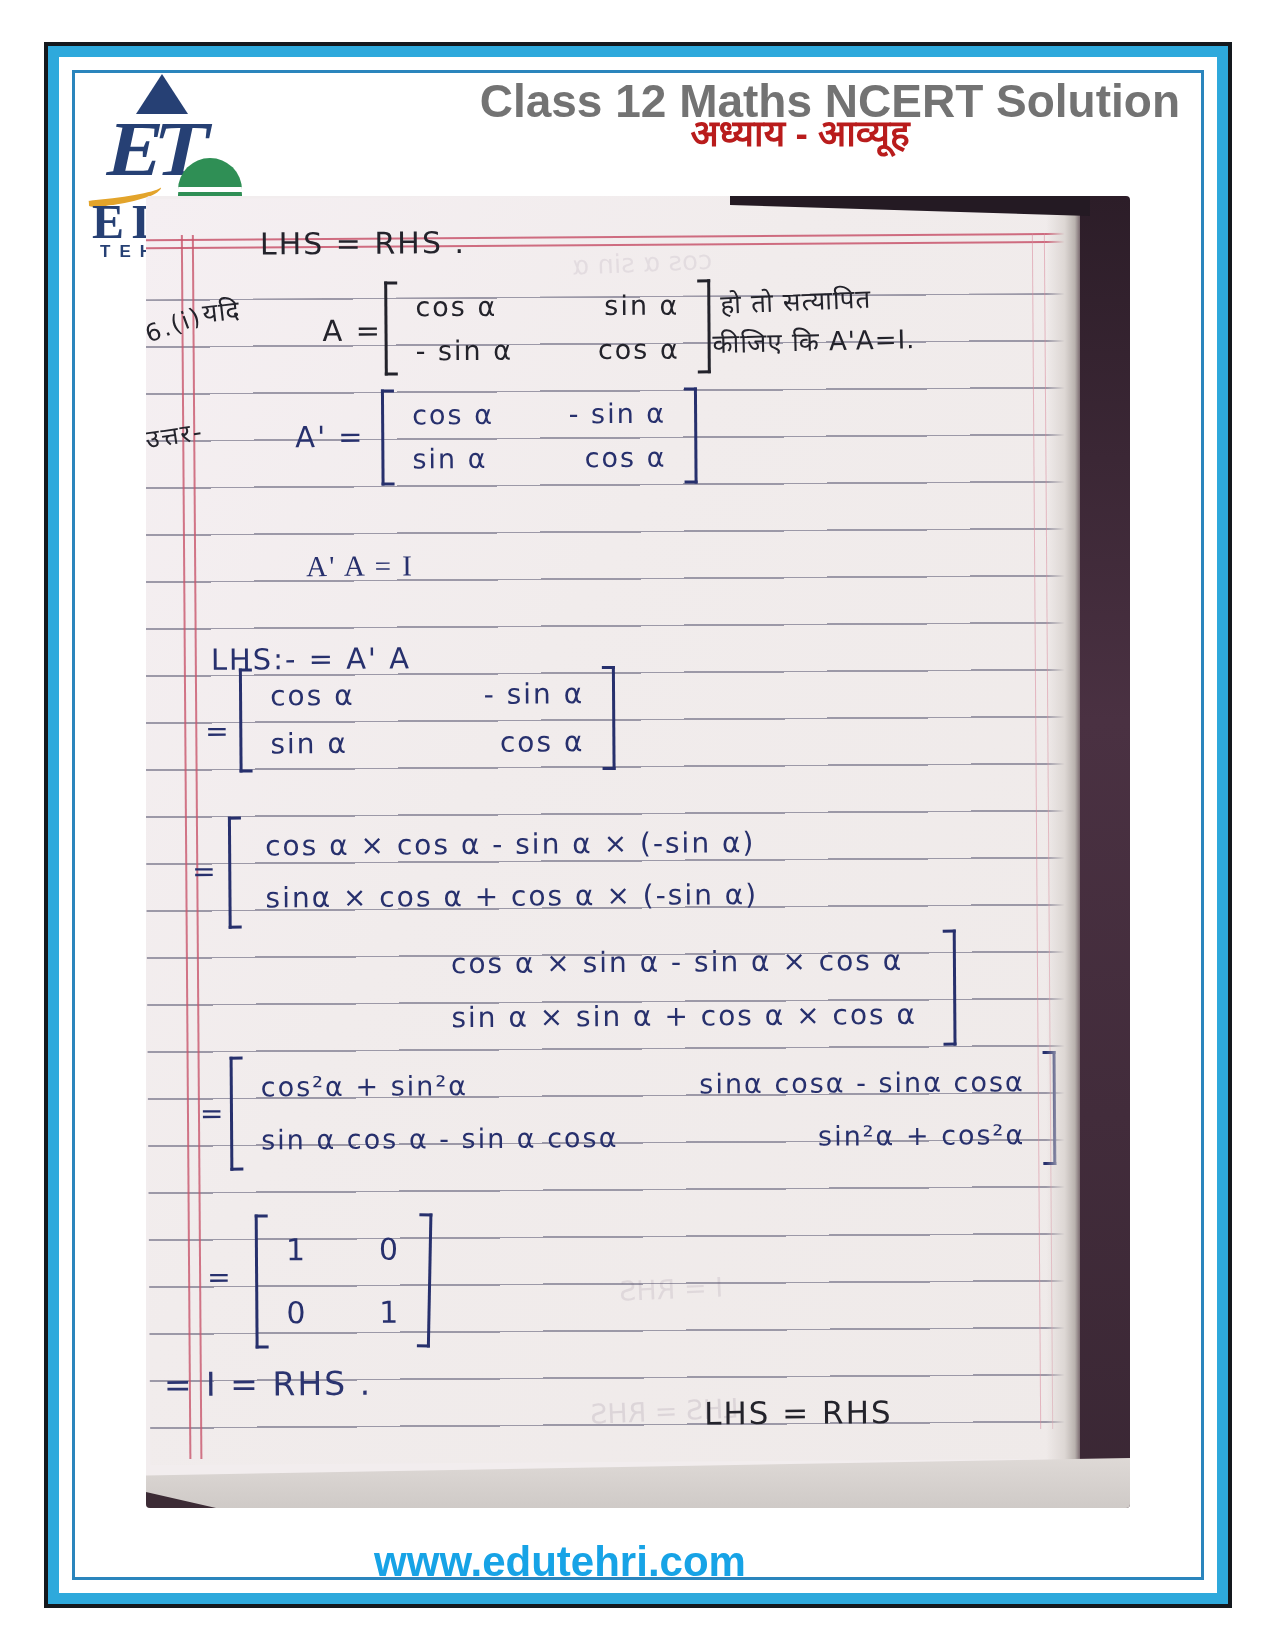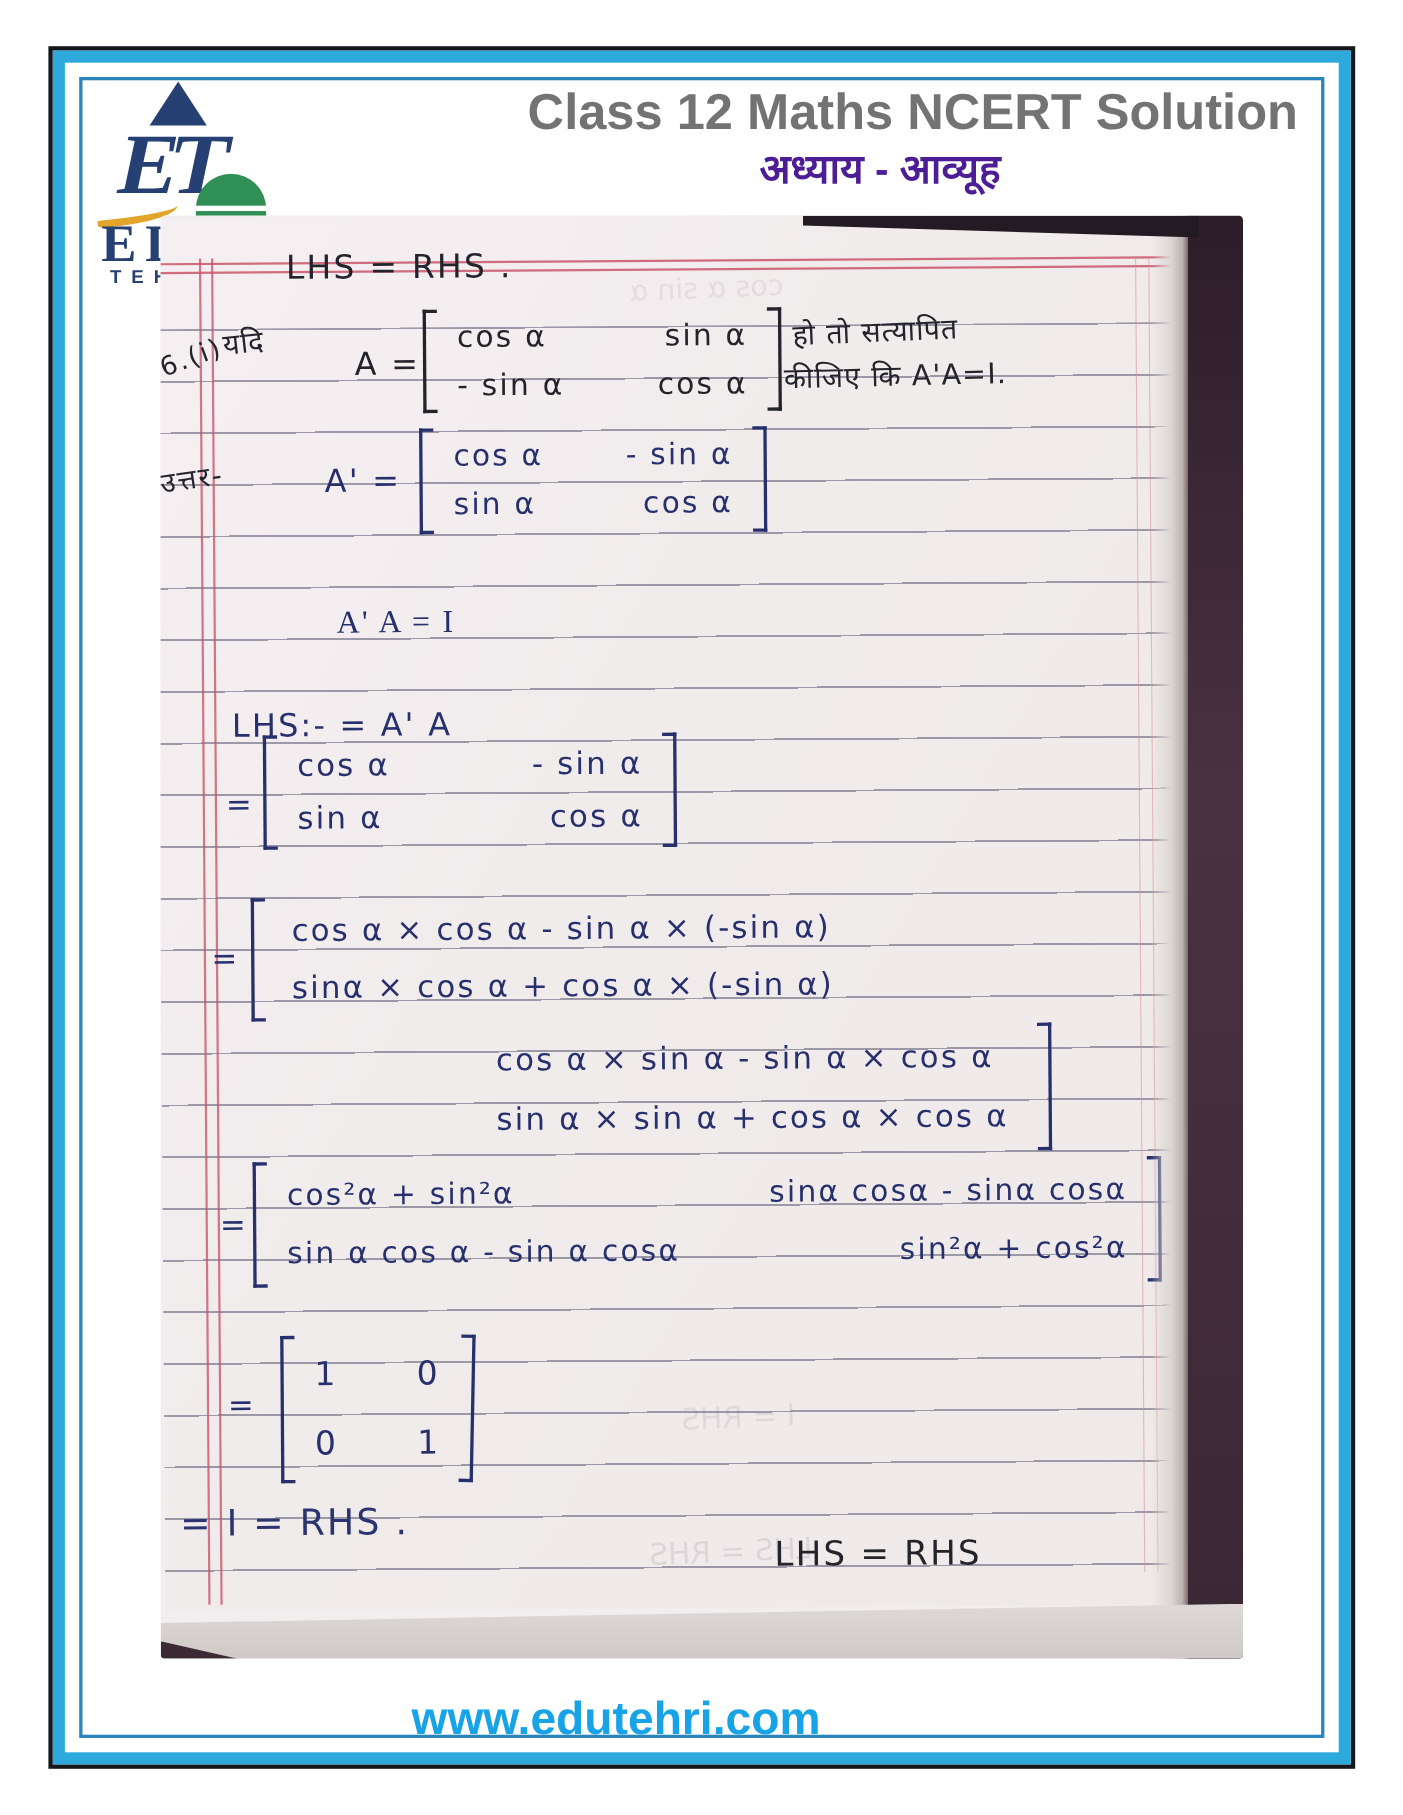--- a/index.html
+++ b/index.html
@@ -26,22 +26,22 @@
                background:#2f8f55; border-radius:64px 64px 0 0; border-bottom:5px solid #ffffff;
                box-shadow:0 5px 0 #2f8f55; }
   .logo-swoosh { position:absolute; left:2px; top:122px; width:74px; height:16px;
                  border-bottom:7px solid #e3a42b; border-radius:0 0 100% 20%; transform:rotate(-6deg); }
   .logo-edu { position:absolute; left:6px; top:128px; font-family:"Liberation Serif", serif;
               font-weight:bold; font-size:48px; color:#264074; letter-spacing:8px; }
   .logo-tehri { position:absolute; left:14px; top:176px; font-weight:bold; font-size:17px;
                 color:#264074; letter-spacing:9px; }
   .hdr-title { position:absolute; left:420px; top:74px; width:760px; text-align:right;
                font-size:46px; font-weight:bold; color:#737373; }
-  .hdr-sub { position:absolute; left:420px; top:126px; width:760px; text-align:center;
-             font-size:37px; font-weight:bold; color:#4c1d95; }
+  .hdr-sub { position:absolute; left:420px; top:106px; width:760px; text-align:center;
+             font-size:37px; font-weight:bold; color:#b91c1c; }
 
   
   .photo { position:absolute; left:146px; top:196px; width:984px; height:1312px;
            background:#f2edee; overflow:hidden; border-radius:4px; }
   .photo-dark-right { position:absolute; right:0; top:0; width:50px; height:100%;
                       background:linear-gradient(to bottom, #2c1d28, #4a3142 40%, #3a2734); }
   .photo-curl { position:absolute; right:50px; top:0; width:34px; height:100%;
                 background:linear-gradient(to right, rgba(0,0,0,0), #ddd7d4 55%, #b9b2ae 85%, #7a6a70); }
   .photo-top-dark { position:absolute; right:40px; top:0; width:360px; height:20px;
                     background:#241a23; clip-path:polygon(0 0,100% 0,100% 100%,0 45%); }

